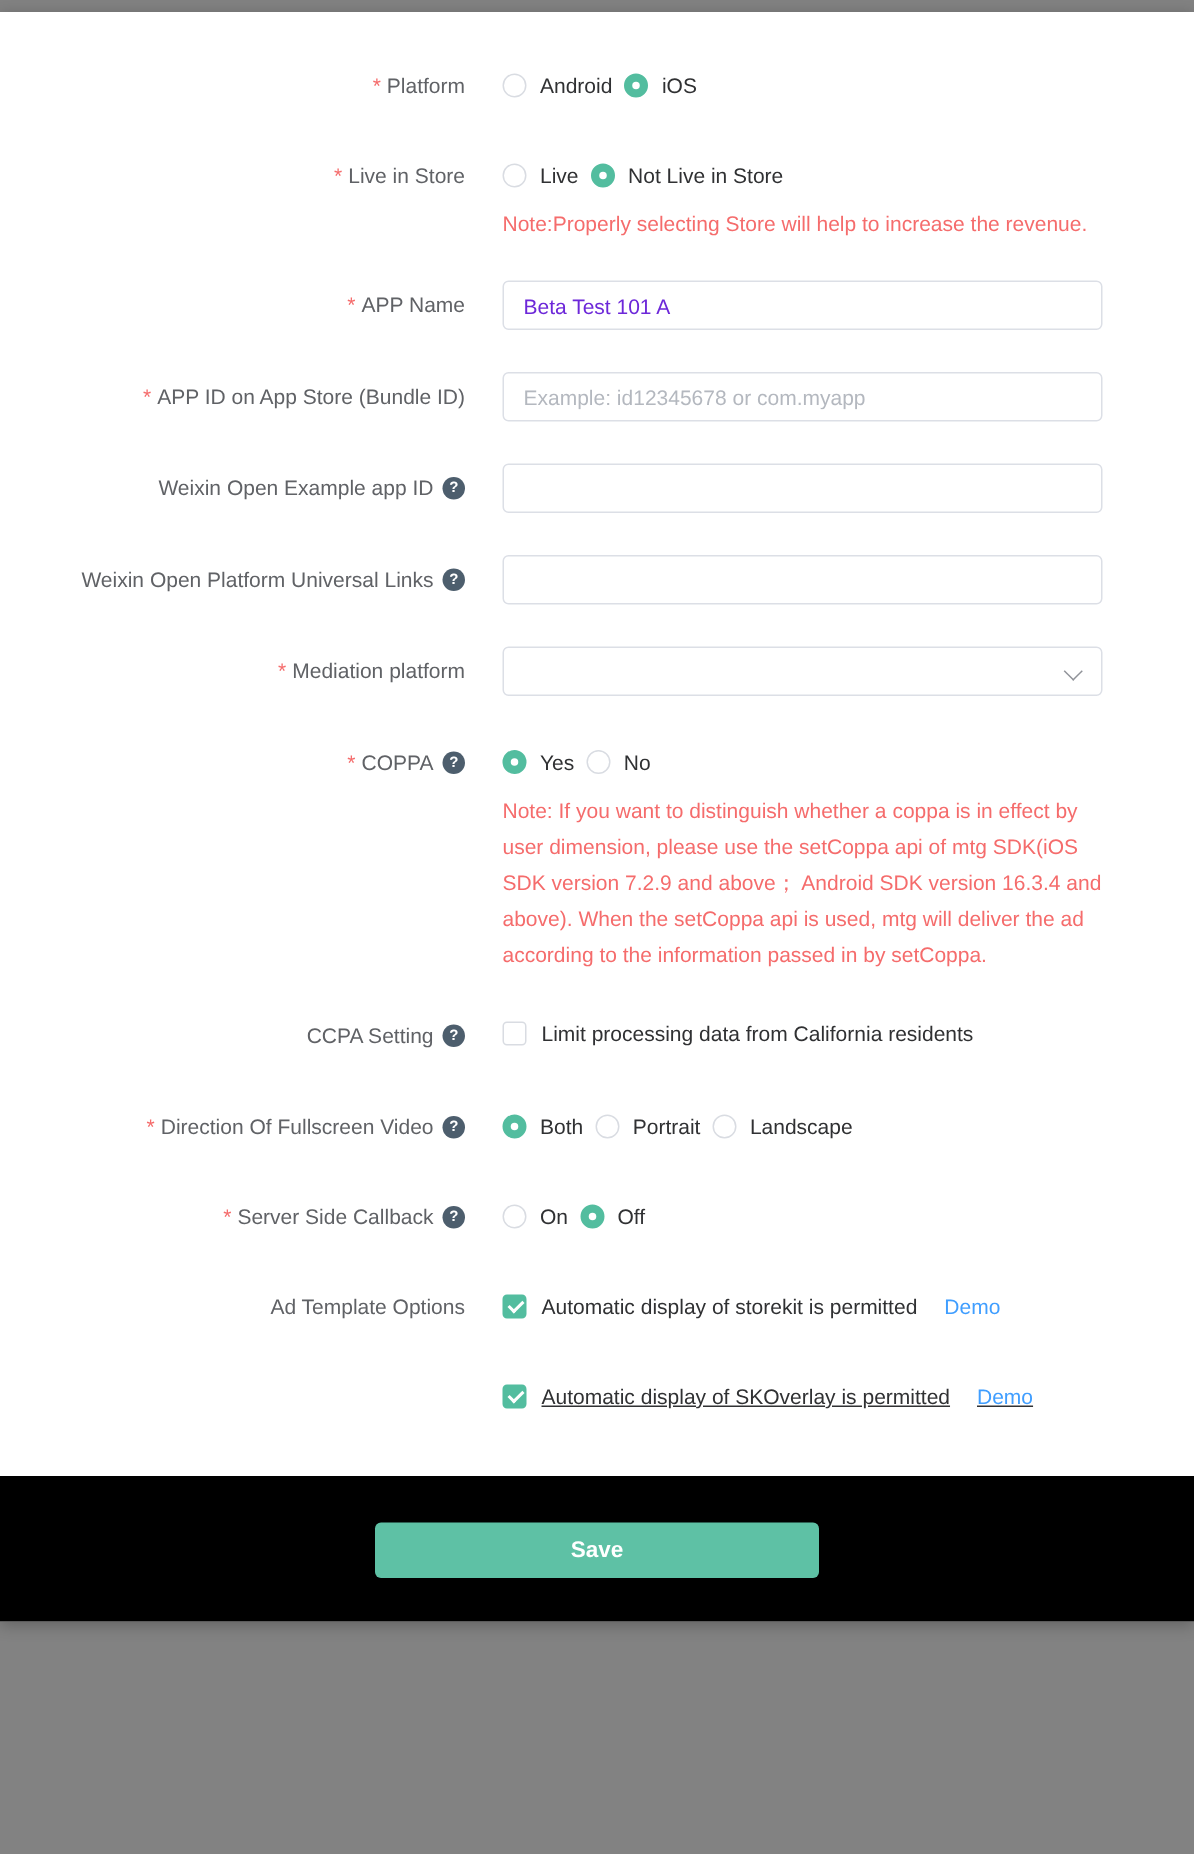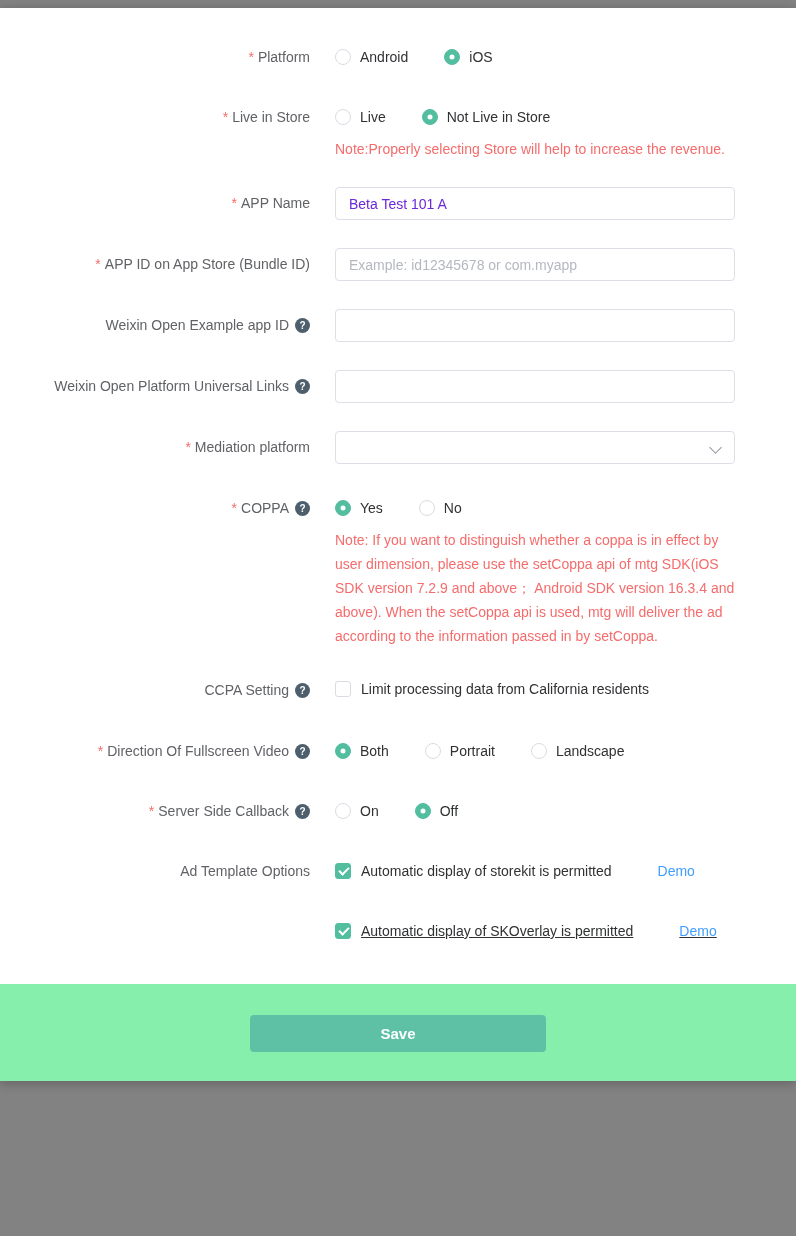--- a/index.html
+++ b/index.html
@@ -89,21 +89,21 @@
     flex: 0 0 400px;
   }
   .opts {
     display: flex;
     align-items: center;
     min-height: 18px;
   }
   .opt {
     display: inline-flex;
     align-items: center;
-    margin-right: 36px;
+    margin-right: 8px;
     cursor: pointer;
   }
   .opt:last-child { margin-right: 0; }
   .radio {
     width: 16px; height: 16px;
     border-radius: 50%;
     border: 1px solid #d9dce2;
     background: #ffffff;
     margin-right: 9px;
     position: relative;
@@ -184,21 +184,21 @@
   }
   .demo-link {
     color: #409eff;
     margin-left: 10px;
     text-decoration: none;
     cursor: pointer;
     white-space: nowrap;
   }
   .modal-footer {
     height: 97px;
-    background: #86efac;
+    background: #000000;
     display: flex;
     justify-content: center;
     align-items: flex-start;
     padding-top: 31px;
   }
   .save-btn {
     width: 296px;
     height: 37px;
     background: #5ec1a5;
     color: #ffffff;

